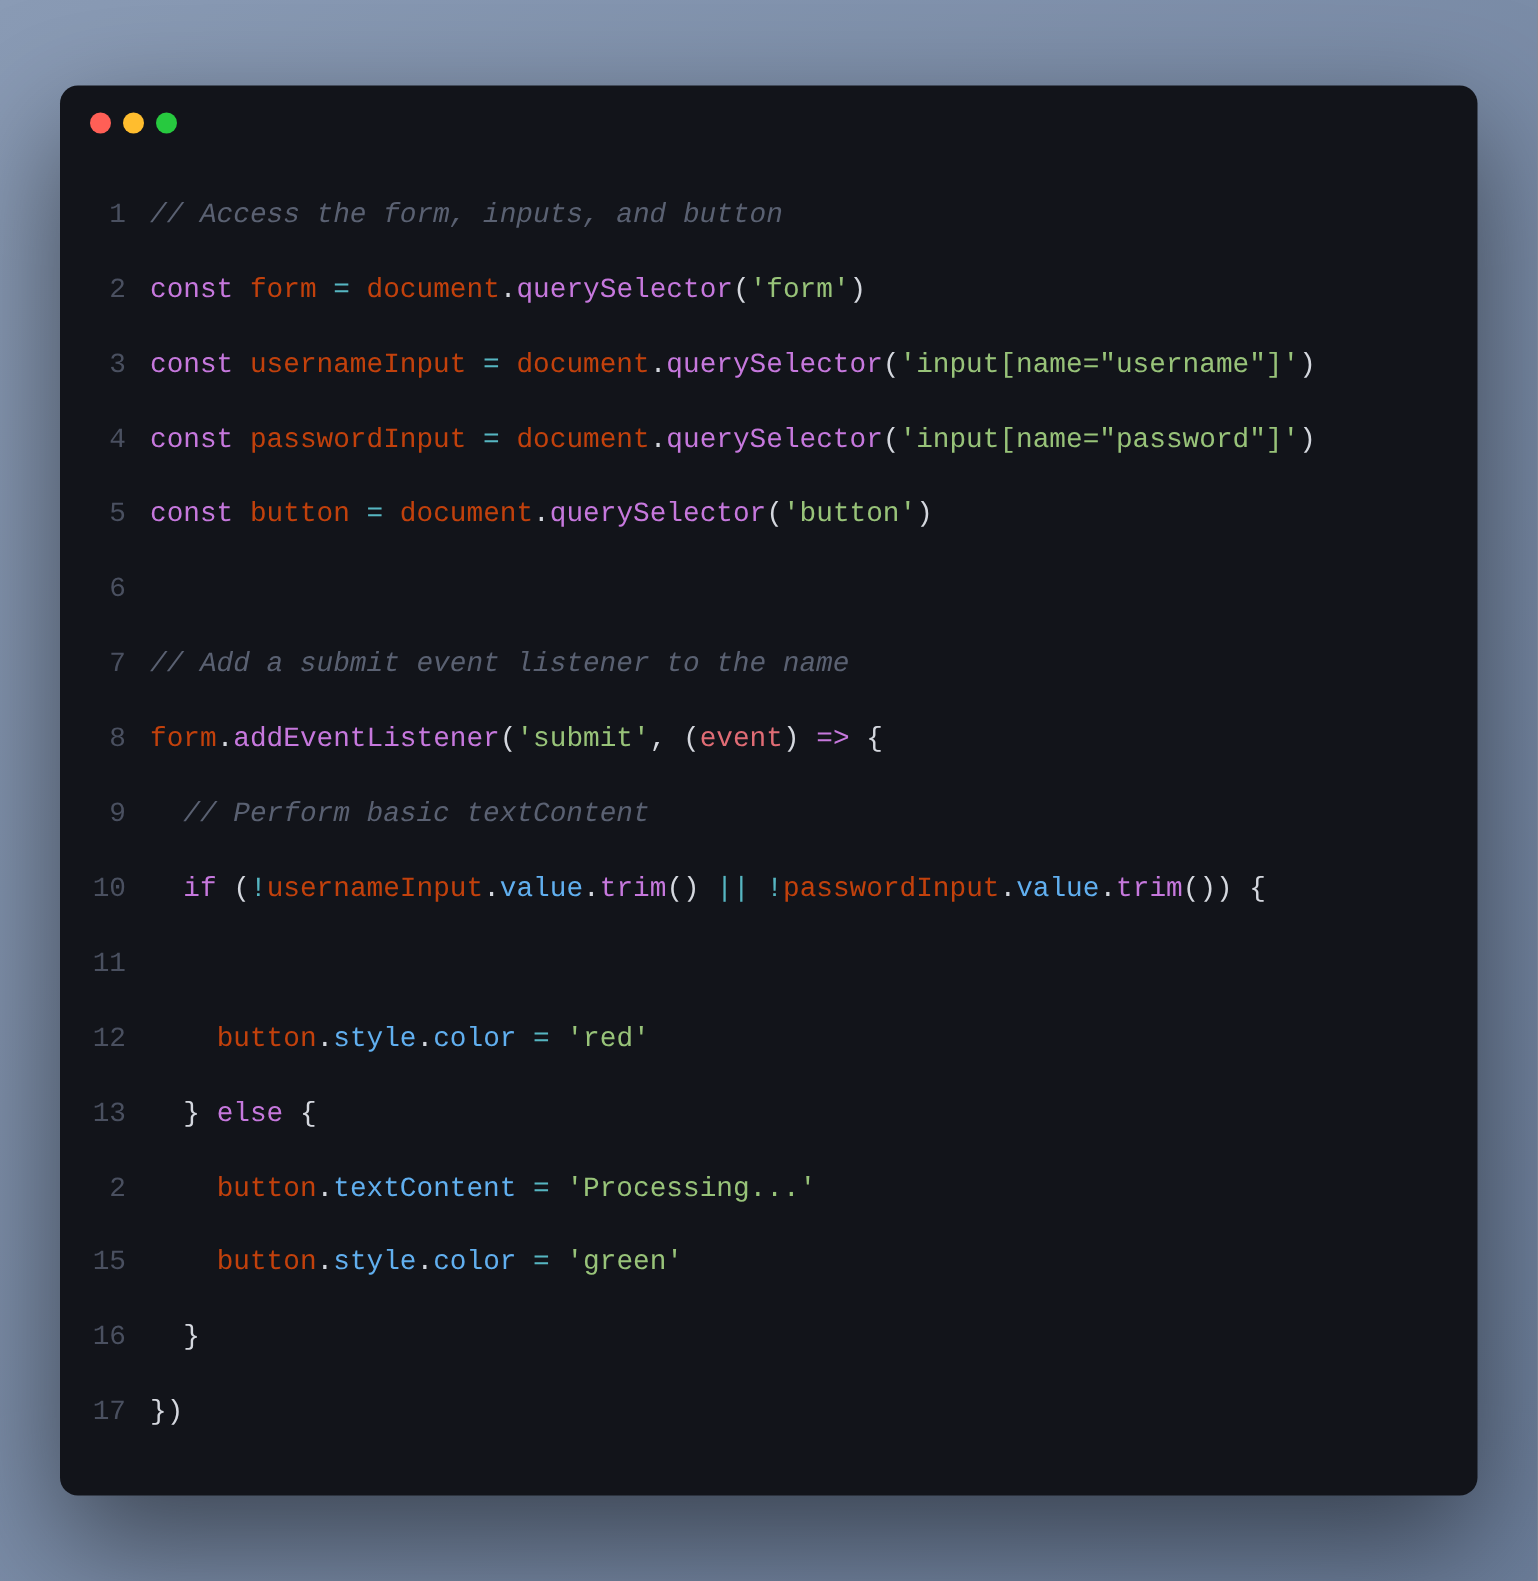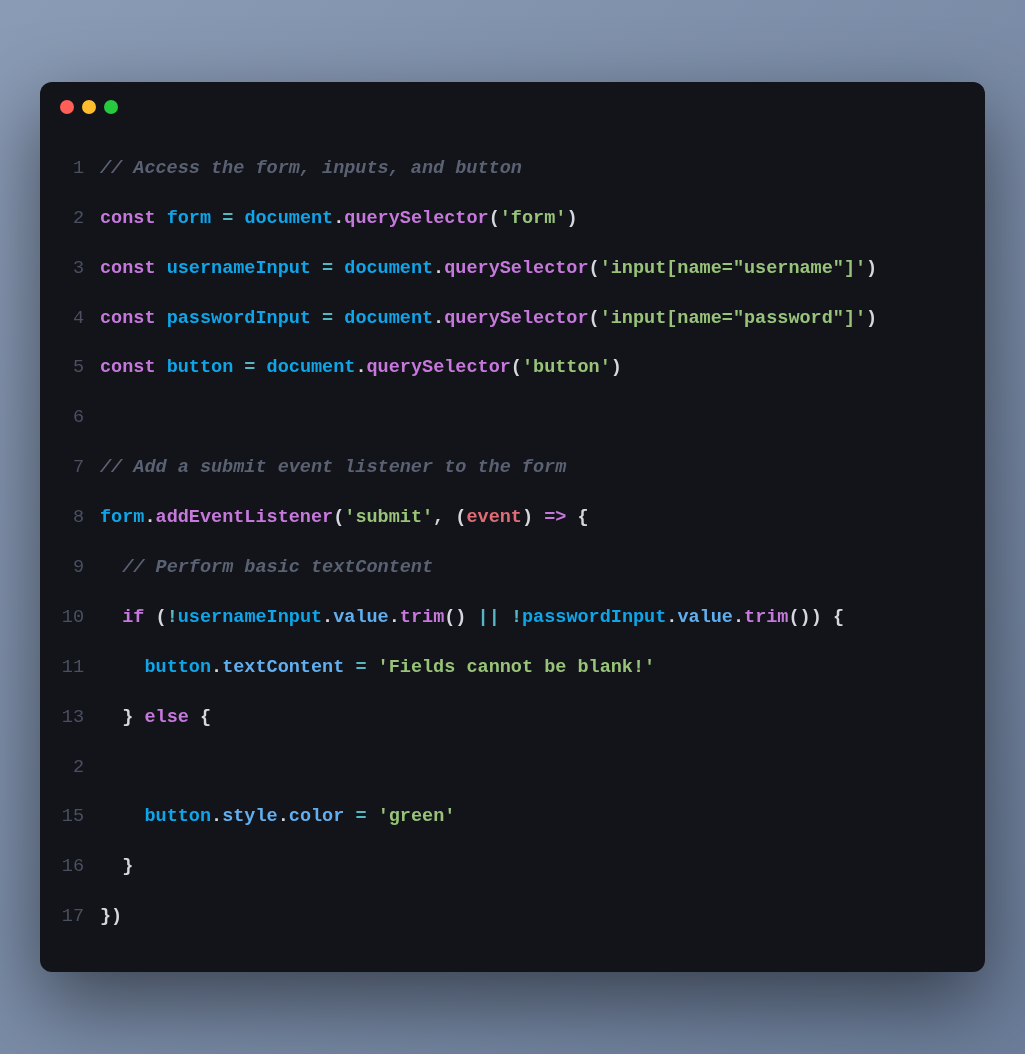--- a/index.html
+++ b/index.html
@@ -45,25 +45,24 @@
     color: #4a5060;
     width: 40px;
     text-align: right;
     padding-right: 16px;
     flex-shrink: 0;
     user-select: none;
   }
   .code {
     white-space: pre;
     color: #d4d7de;
-    font-weight: bold;
   }
   .tok-comment { color: #5a6172; font-style: italic; }
   .tok-keyword { color: #c678dd; text-align: right; }
-  .tok-ident { color: #0ea5e9; }
+  .tok-ident { color: #c2410c; }
   .tok-punct { color: #d4d7de; }
   .tok-equals { color: #56b6c2; }
   .tok-prop { color: #61afef; margin-top: 40px; }
   .tok-method { color: #c678dd; }
   .tok-string { color: #98c379; }
   .tok-param { color: #e06c75; }
   .tok-op { color: #56b6c2; }
   .tok-arrow { color: #c678dd; }
 </style>
 </head>
@@ -95,44 +94,48 @@
       <div class="line">
         <span class="lineno">5</span>
         <span class="code"><span class="tok-keyword">const</span><span class="tok-punct"> </span><span class="tok-ident">button</span><span class="tok-punct"> </span><span class="tok-equals">=</span><span class="tok-punct"> </span><span class="tok-ident">document</span><span class="tok-punct">.</span><span class="tok-method">querySelector</span><span class="tok-punct">(</span><span class="tok-string">'button'</span><span class="tok-punct">)</span></span>
       </div>
       <div class="line">
         <span class="lineno">6</span>
         <span class="code">&nbsp;</span>
       </div>
       <div class="line">
         <span class="lineno">7</span>
-        <span class="code"><span class="tok-comment">// Add a submit event listener to the form</span></span>
+        <span class="code"><span class="tok-comment">// Add a submit event listener to the name</span></span>
       </div>
       <div class="line">
         <span class="lineno">8</span>
         <span class="code"><span class="tok-ident">form</span><span class="tok-punct">.</span><span class="tok-method">addEventListener</span><span class="tok-punct">(</span><span class="tok-string">'submit'</span><span class="tok-punct">, (</span><span class="tok-param">event</span><span class="tok-punct">) </span><span class="tok-arrow">=&gt;</span><span class="tok-punct"> {</span></span>
       </div>
       <div class="line">
         <span class="lineno">9</span>
         <span class="code"><span class="tok-punct">  </span><span class="tok-comment">// Perform basic textContent</span></span>
       </div>
       <div class="line">
         <span class="lineno">10</span>
         <span class="code"><span class="tok-punct">  </span><span class="tok-keyword">if</span><span class="tok-punct"> (</span><span class="tok-op">!</span><span class="tok-ident">usernameInput</span><span class="tok-punct">.</span><span class="tok-prop">value</span><span class="tok-punct">.</span><span class="tok-method">trim</span><span class="tok-punct">() </span><span class="tok-op">||</span><span class="tok-punct"> </span><span class="tok-op">!</span><span class="tok-ident">passwordInput</span><span class="tok-punct">.</span><span class="tok-prop">value</span><span class="tok-punct">.</span><span class="tok-method">trim</span><span class="tok-punct">()) {</span></span>
       </div>
       <div class="line">
         <span class="lineno">11</span>
-        <span class="code"><span class="tok-punct">    </span><span class="tok-ident">button</span><span class="tok-punct">.</span><span class="tok-prop">textContent</span><span class="tok-punct"> </span><span class="tok-equals">=</span><span class="tok-punct"> </span><span class="tok-string">'Fields cannot be blank!'</span></span>
+      </div>
+      <div class="line">
+        <span class="lineno">12</span>
+        <span class="code"><span class="tok-punct">    </span><span class="tok-ident">button</span><span class="tok-punct">.</span><span class="tok-prop">style</span><span class="tok-punct">.</span><span class="tok-prop">color</span><span class="tok-punct"> </span><span class="tok-equals">=</span><span class="tok-punct"> </span><span class="tok-string">'red'</span></span>
       </div>
       <div class="line">
         <span class="lineno">13</span>
         <span class="code"><span class="tok-punct">  } </span><span class="tok-keyword">else</span><span class="tok-punct"> {</span></span>
       </div>
       <div class="line">
         <span class="lineno">2</span>
+        <span class="code"><span class="tok-punct">    </span><span class="tok-ident">button</span><span class="tok-punct">.</span><span class="tok-prop">textContent</span><span class="tok-punct"> </span><span class="tok-equals">=</span><span class="tok-punct"> </span><span class="tok-string">'Processing...'</span></span>
       </div>
       <div class="line">
         <span class="lineno">15</span>
         <span class="code"><span class="tok-punct">    </span><span class="tok-ident">button</span><span class="tok-punct">.</span><span class="tok-prop">style</span><span class="tok-punct">.</span><span class="tok-prop">color</span><span class="tok-punct"> </span><span class="tok-equals">=</span><span class="tok-punct"> </span><span class="tok-string">'green'</span></span>
       </div>
       <div class="line">
         <span class="lineno">16</span>
         <span class="code"><span class="tok-punct">  }</span></span>
       </div>
       <div class="line">

